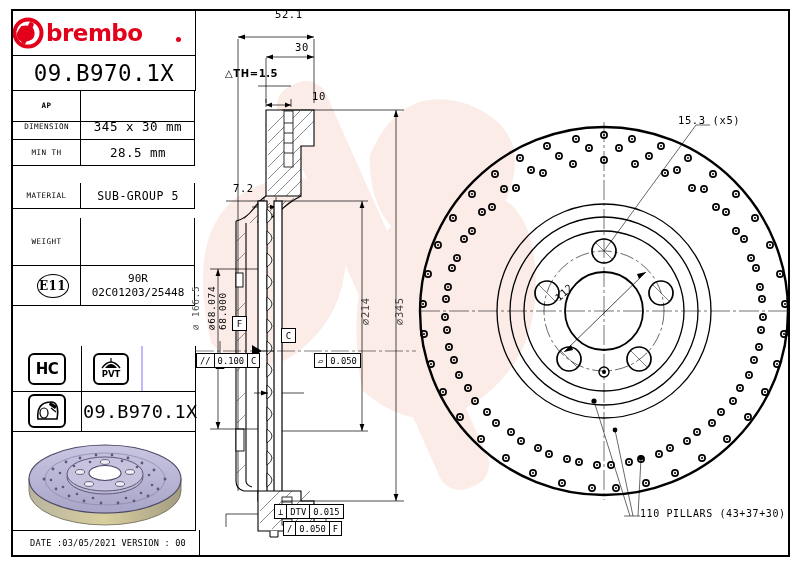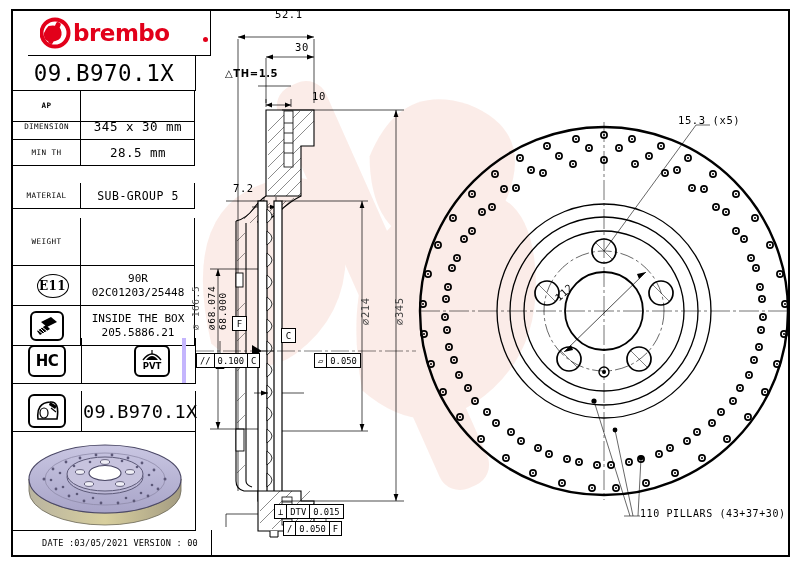--- a/index.html
+++ b/index.html
@@ -20,58 +20,58 @@
   #titleblock{position:absolute;left:13px;top:11px;width:182px;height:544px;box-sizing:border-box;}
   .tb-row{position:absolute;left:0;width:182px;box-sizing:border-box;
           border-bottom:1px solid #000;border-right:1px solid #000;}
   .tb-cellL,.tb-cellR{position:absolute;top:0;height:100%;box-sizing:border-box;
                       display:flex;align-items:center;justify-content:center;text-align:center;}
   .tb-cellL{left:0;width:68px;border-right:1px solid #000;font-size:7.6px;letter-spacing:.4px;}
   .tb-cellR{left:68px;width:114px;font-size:12px;letter-spacing:.5px;}
 
   #logoRow{position:absolute;left:0;top:0;width:182px;height:44px;
            border-bottom:1px solid #000;border-right:1px solid #000;
-           display:flex;align-items:center;justify-content:flex-end;margin-left:15px;}
+           display:flex;align-items:center;justify-content:flex-start;}
   #pnRow{position:absolute;left:0;top:44px;width:182px;height:35px;
          border-bottom:1px solid #000;border-right:1px solid #000;
          display:flex;align-items:center;justify-content:center;}
   .bigpn{font-size:22.5px;letter-spacing:.5px;color:#000;white-space:nowrap;}
 
   #apRow{top:79px;height:32px;font-weight:bold;}
   #apRow .tb-cellR{font-size:11px;}
 
   .specRow{height:26px;}
   .specRow .tb-cellR{font-size:12.5px;}
 
   #e11Row{top:255px;height:40px;}
   #e11Row .tb-cellR{flex-direction:column;font-size:11px;line-height:1.25;letter-spacing:0;}
   #boxRow{top:295px;height:40px;}
   #boxRow .tb-cellR{flex-direction:column;font-size:11px;line-height:1.25;letter-spacing:0;}
 
-  #hcRow{position:absolute;left:0;top:327px;width:182px;height:45px;
+  #hcRow{position:absolute;left:0;top:335px;width:182px;height:45px;
          border-bottom:1px solid #000;border-right:1px solid #000;}
   #hcRow .c1{position:absolute;left:0;top:0;width:68px;height:100%;border-right:1px solid #000;
              display:flex;align-items:center;justify-content:center;}
-  #hcRow .c2{position:absolute;left:68px;top:0;width:60px;height:100%;border-right:4px solid #c4b5fd;
-             display:flex;align-items:center;justify-content:center;padding-left:41px;}
+  #hcRow .c2{position:absolute;left:68px;top:0;width:60px;height:100%;border-right:2px solid #c4b5fd;
+             display:flex;align-items:center;justify-content:center;}
   #hcRow .c3{position:absolute;left:128px;top:0;width:54px;height:100%;}
 
   #pn2Row{position:absolute;left:0;top:380px;width:182px;height:40px;
           border-bottom:1px solid #000;border-right:1px solid #000;}
   #pn2Row .c1{position:absolute;left:0;top:0;width:68px;height:100%;border-right:1px solid #000;
               display:flex;align-items:center;justify-content:center;}
   #pn2Row .c2{position:absolute;left:68px;top:0;width:114px;height:100%;
               display:flex;align-items:center;justify-content:flex-start;padding-left:2px;}
   .bigpn2{font-size:18.5px;letter-spacing:.3px;white-space:nowrap;}
 
   #photoRow{position:absolute;left:0;top:420px;width:182px;height:99px;
             border-bottom:1px solid #000;border-right:1px solid #000;
             display:flex;align-items:center;justify-content:center;overflow:hidden;}
 
-  #dateRow{position:absolute;left:16px;top:519px;width:182px;height:25px;
+  #dateRow{position:absolute;left:4px;top:519px;width:182px;height:25px;
            border-right:1px solid #000;display:flex;align-items:center;justify-content:center;}
   #dateRow span{font-size:8.6px;letter-spacing:.2px;white-space:nowrap;}
 
   
   .iconbox{width:30px;height:26px;border:2px solid #000;border-radius:6px;
            display:flex;align-items:center;justify-content:center;background:#fff;}
   .hc-txt{font-family:"DejaVu Sans","Liberation Sans",sans-serif;
           font-weight:bold;font-size:15px;letter-spacing:-.5px;}
   .pvt-txt{font-family:"DejaVu Sans","Liberation Sans",sans-serif;
            font-weight:bold;font-size:8.5px;letter-spacing:0;}
@@ -152,39 +152,20 @@
     <div class="tb-row" id="e11Row">
       <div class="tb-cellL">
         <span class="e11circ">E11</span>
       </div>
       <div class="tb-cellR">
         <span>90R</span>
         <span>02C01203/25448</span>
       </div>
     </div>
 
-    <div class="tb-row" id="boxRow">
-      <div class="tb-cellL">
-        <span class="iconbox">
-          <svg width="22" height="20" viewBox="0 0 22 20">
-            <path d="M15 1 L21 6 L11 11 L5 6 Z" fill="#000"></path>
-            <path d="M10 9 L14 13 L4 19 L1 15 Z" fill="#000"></path>
-            <g stroke="#fff" stroke-width="1">
-              <line x1="4" y1="12" x2="9" y2="17"></line>
-              <line x1="6" y1="11" x2="11" y2="15"></line>
-              <line x1="2" y1="14" x2="7" y2="18"></line>
-            </g>
-          </svg>
-        </span>
-      </div>
-      <div class="tb-cellR">
-        <span>INSIDE THE BOX</span>
-        <span>205.5886.21</span>
-      </div>
-    </div>
 
     <div id="hcRow">
       <div class="c1">
         <span class="iconbox" style="width:34px;height:28px">
           <span class="hc-txt">HC</span>
         </span>
       </div>
       <div class="c2">
         <span class="iconbox" style="width:32px;height:28px;flex-direction:column;gap:0">
           <svg width="20" height="11" viewBox="0 0 20 11">

